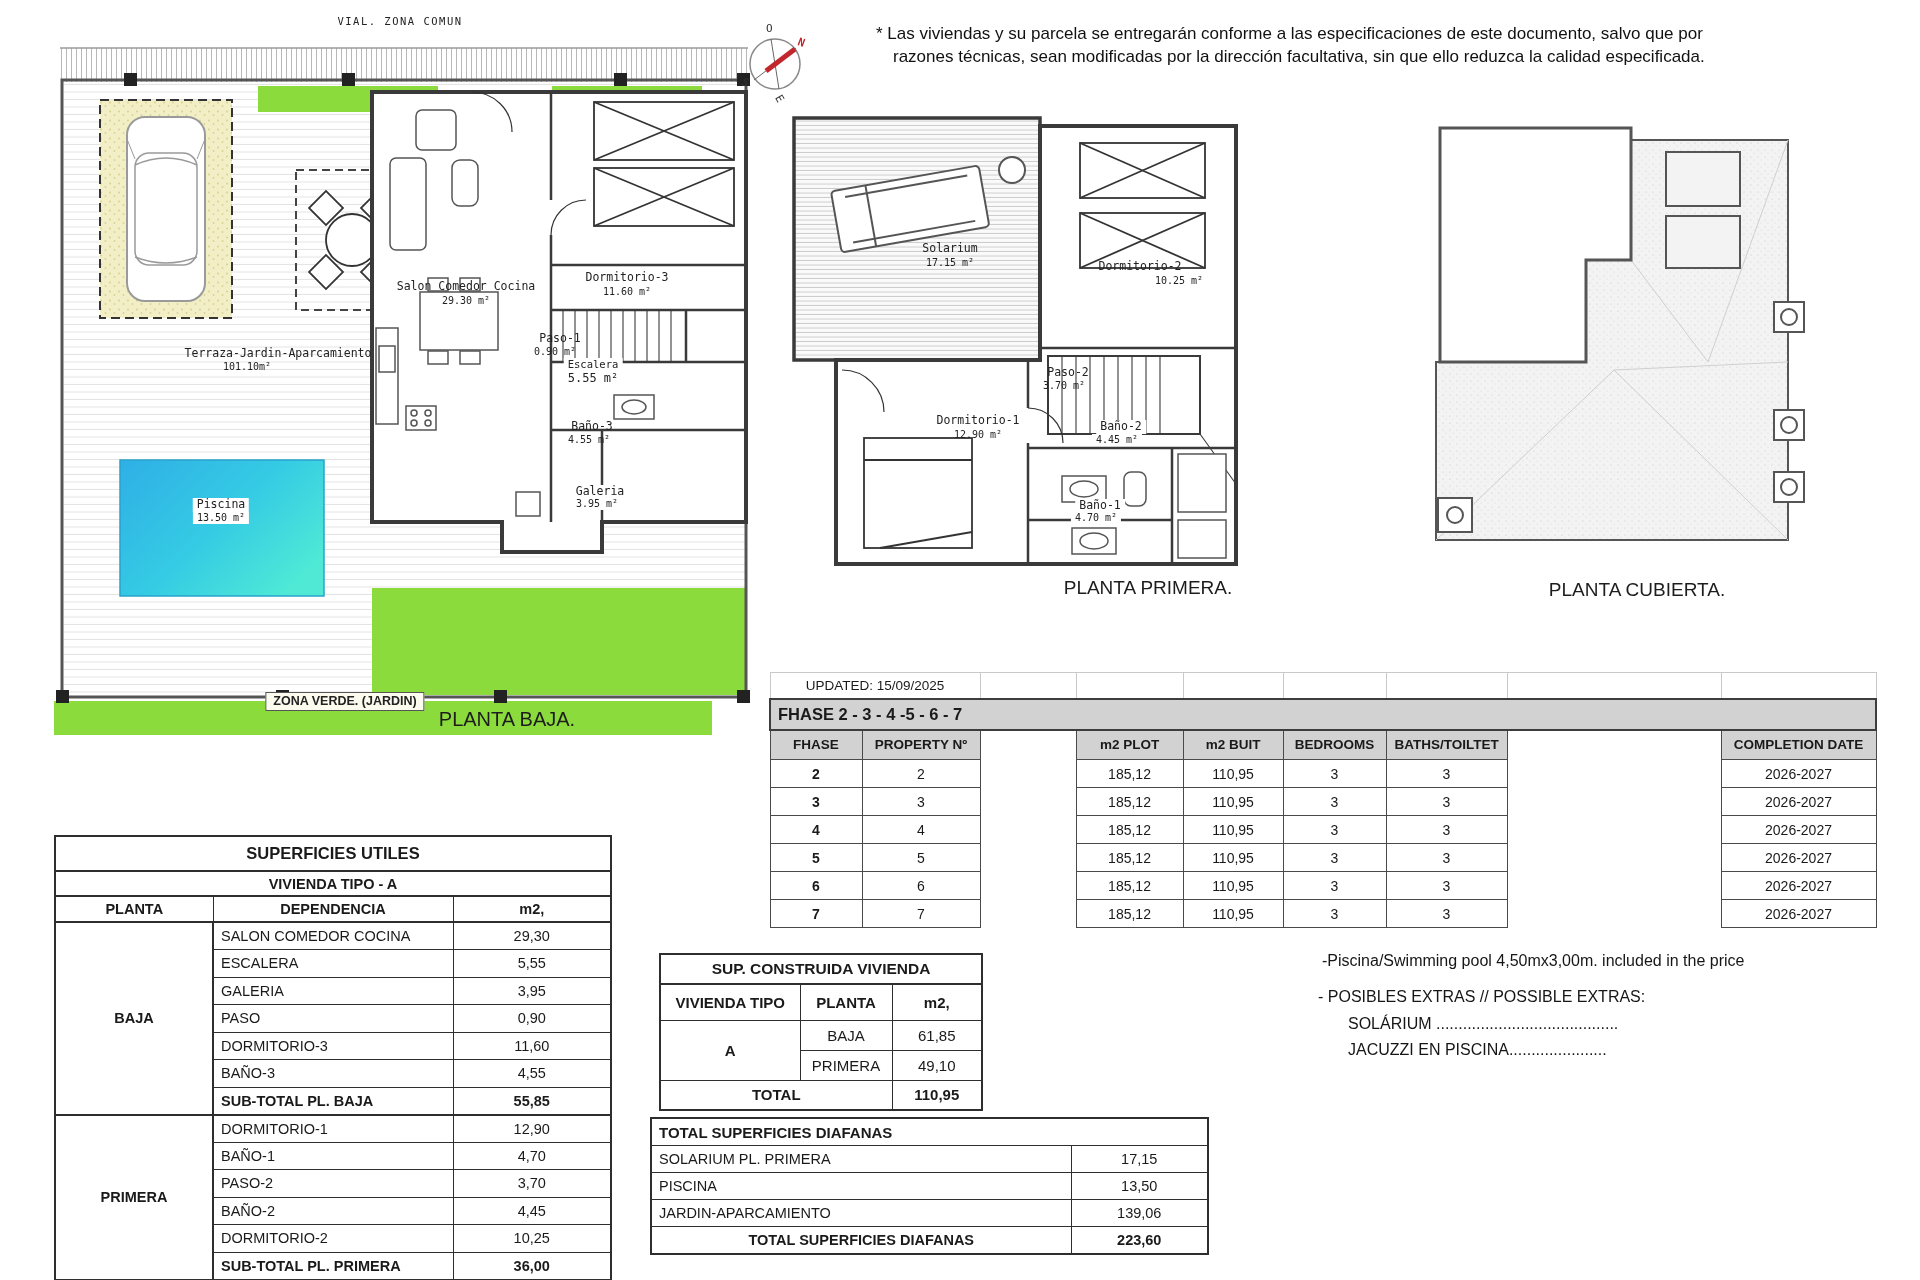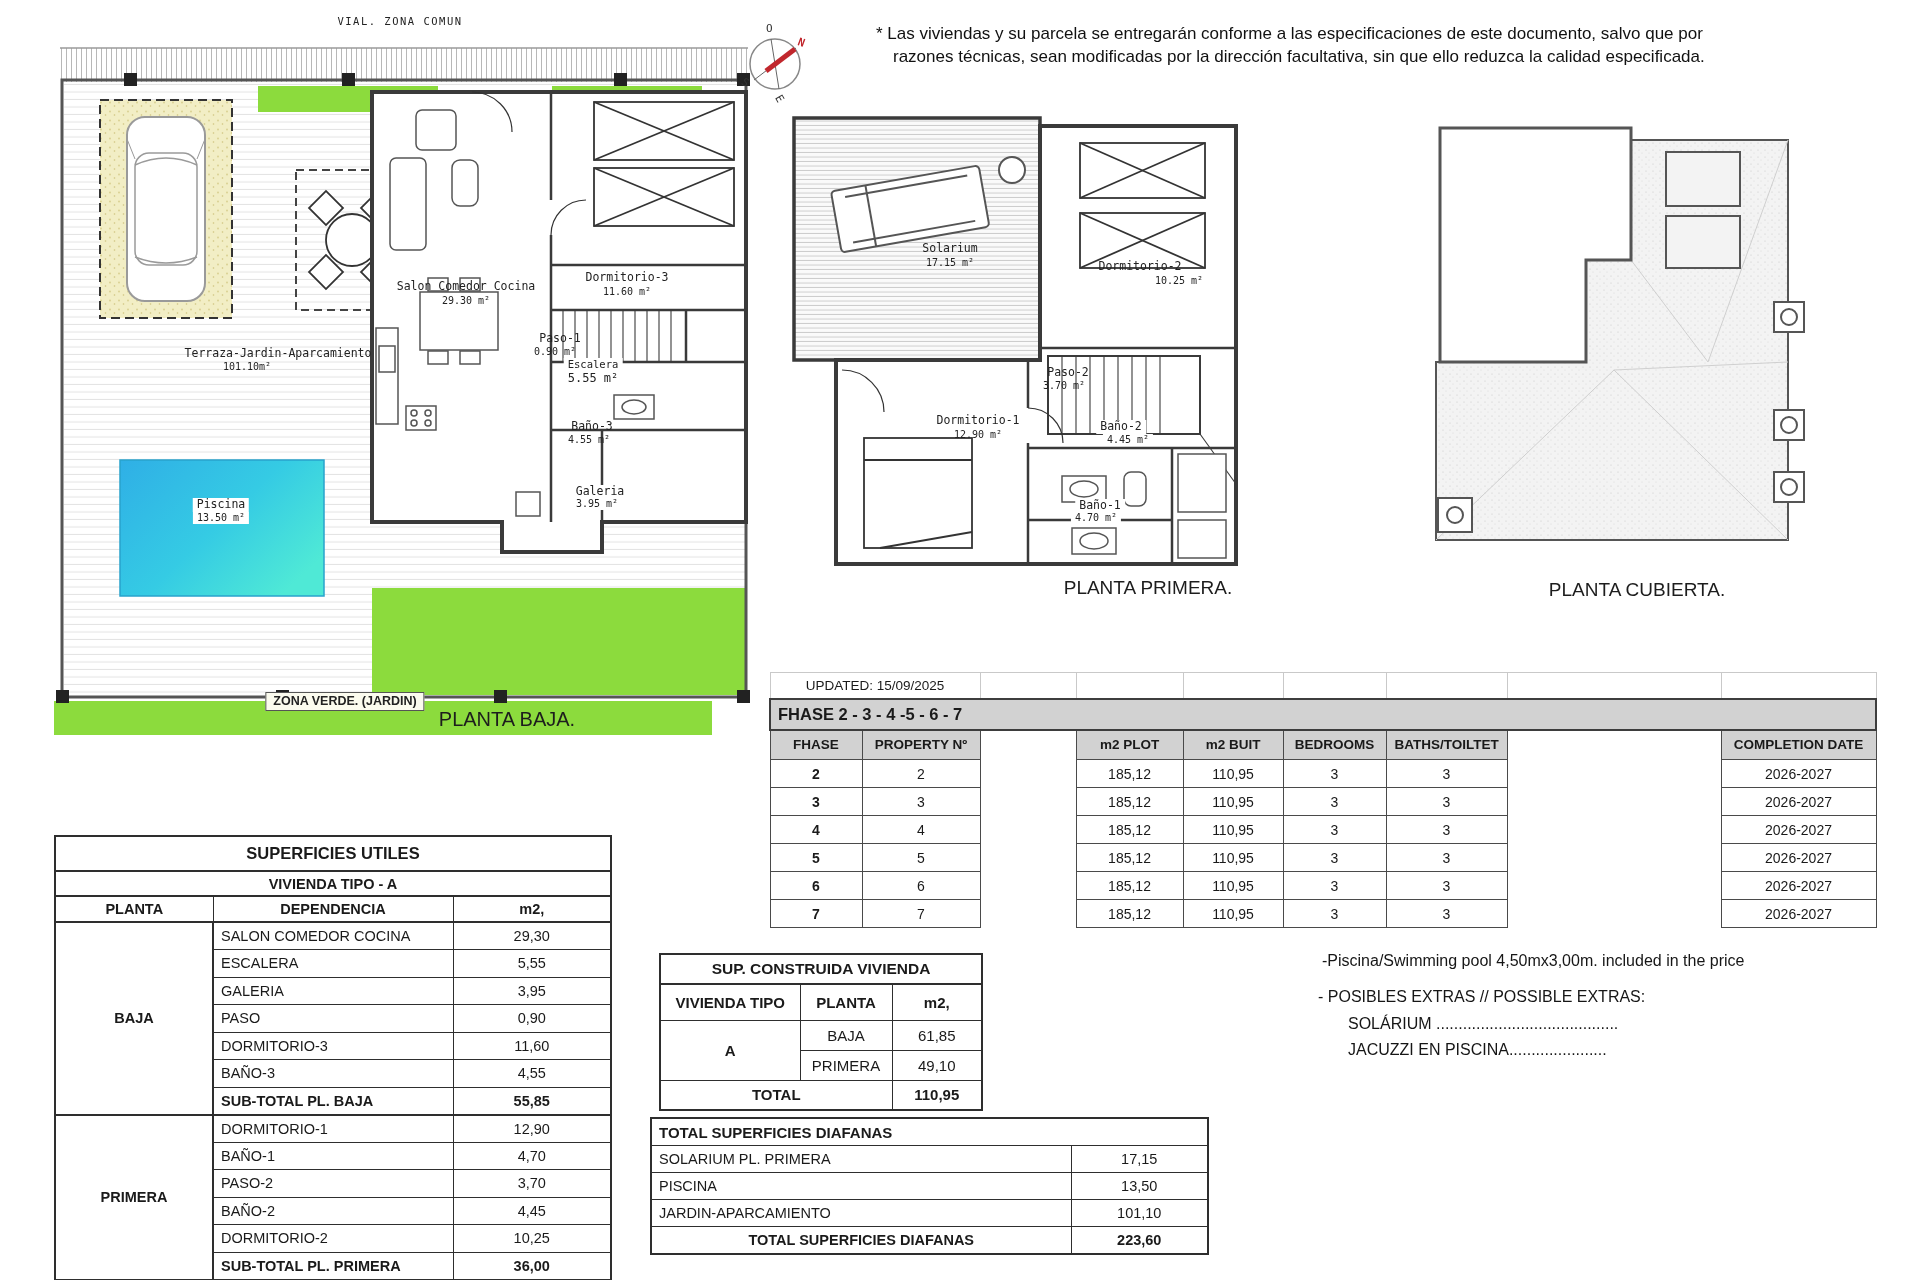--- a/index.html
+++ b/index.html
@@ -344,21 +344,21 @@
   <span class="plab n" style="left:1140px;top:261px;">Dormitorio-2</span>
   <span class="plab a" style="left:1163px;top:276px;margin-left:16px;">10.25 m²</span>
 
   <span class="plab n" style="left:1068px;top:367px;">Paso-2</span>
   <span class="plab a" style="left:1064px;top:381px;">3.70 m²</span>
 
   <span class="plab n" style="left:978px;top:415px;">Dormitorio-1</span>
   <span class="plab a" style="left:978px;top:430px;">12.90 m²</span>
 
   <span class="plab n chip" style="left:1121px;top:420px;">Baño-2</span>
-  <span class="plab a chip" style="left:1117px;top:434px;margin-left:11px;">4.45 m²</span>
+  <span class="plab a chip" style="left:1117px;top:434px;">4.45 m²</span>
 
   <span class="plab n chip" style="left:1100px;top:499px;">Baño-1</span>
   <span class="plab a chip" style="left:1096px;top:512px;">4.70 m²</span>
 
   <span class="ptitle" style="left:1148px;top:577px;">PLANTA PRIMERA.</span>
   <span class="ptitle" style="left:1637px;top:579px;">PLANTA CUBIERTA.</span>
 
   <table id="fhase">
     <colgroup>
       <col style="width:92px">
@@ -587,21 +587,21 @@
     <tr>
       <td>SOLARIUM PL. PRIMERA</td>
       <td class="v">17,15</td>
     </tr>
     <tr>
       <td>PISCINA</td>
       <td class="v">13,50</td>
     </tr>
     <tr>
       <td>JARDIN-APARCAMIENTO</td>
-      <td class="v">101,10</td>
+      <td class="v">139,06</td>
     </tr>
     <tr>
       <td class="tc">TOTAL SUPERFICIES DIAFANAS</td>
       <td class="v b">223,60</td>
     </tr>
   </tbody>
     </table>
 
   <div class="note" style="left:1322px;top:952px;">-Piscina/Swimming pool 4,50mx3,00m. included in the price</div>
   <div class="note" style="left:1318px;top:988px;">- POSIBLES EXTRAS // POSSIBLE EXTRAS:</div>

